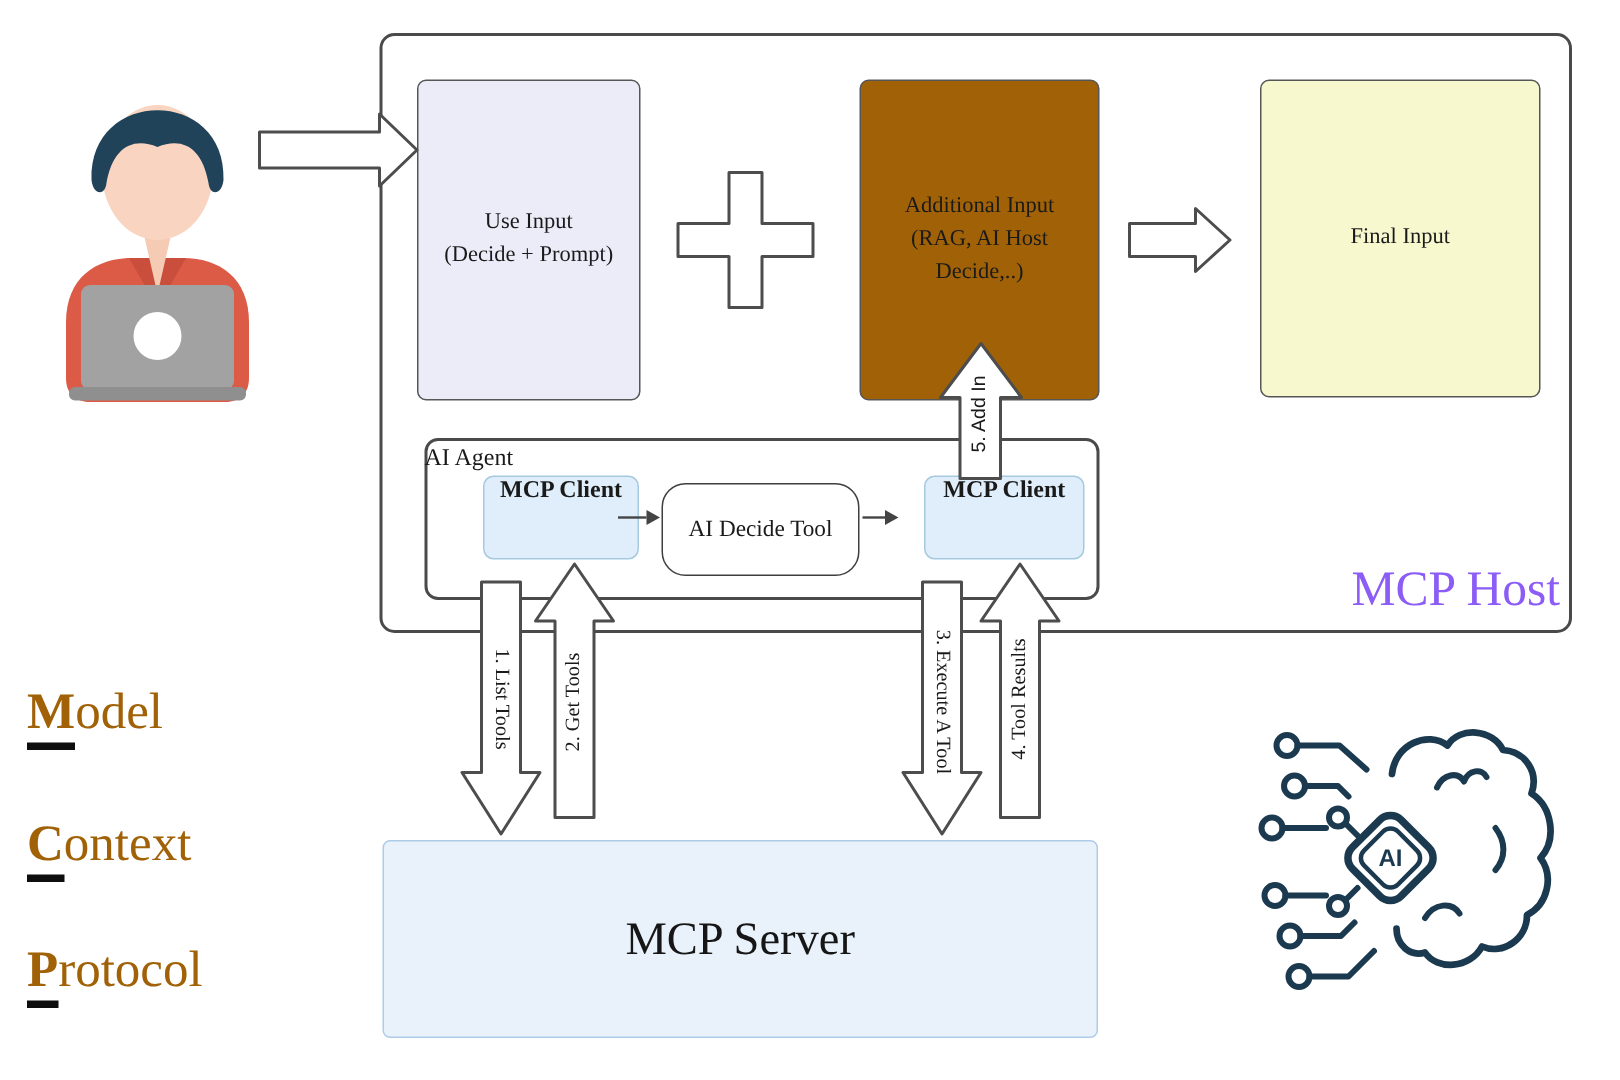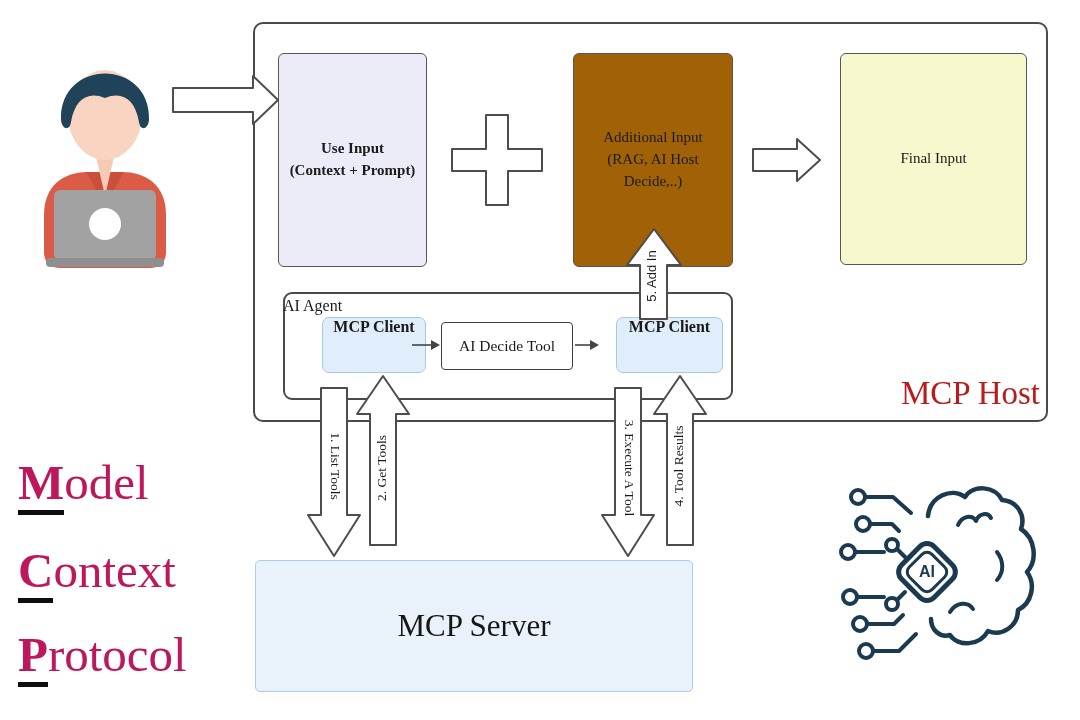--- a/index.html
+++ b/index.html
@@ -1,60 +1,60 @@
 <!DOCTYPE html>
 <html><head>
 <meta charset="utf-8">
 <style>
   html,body{margin:0;padding:0;background:#fff;}
   .canvas{position:relative;width:1080px;height:720px;background:#fff;overflow:hidden;
           font-family:"Liberation Serif", serif;color:#1a1a1a;}
   .abs{position:absolute;box-sizing:border-box;}
   
   .host-box{left:253px;top:22px;width:795px;height:400px;border:2px solid #4a4a4a;border-radius:10px;background:#fff;}
-  .host-label{right:40px;top:375px;font-size:33px;color:#b91c1c;}
+  .host-label{right:40px;top:375px;font-size:33px;color:#8b5cf6;}
   
   .dbox{border:1.5px solid #565656;border-radius:6px;display:flex;flex-direction:column;
         align-items:center;justify-content:center;text-align:center;font-size:15px;line-height:1.45;}
-  .use-input{left:278px;top:53px;width:149px;height:214px;background:#ececf9;font-weight:bold;}
+  .use-input{left:278px;top:53px;width:149px;height:214px;background:#ececf9;}
   .additional-input{left:573px;top:53px;width:160px;height:214px;background:#a16207;}
   .final-input{left:840px;top:53px;width:187px;height:212px;background:#f8f8ce;}
   
   .agent-box{left:283px;top:292px;width:450px;height:108px;border:2px solid #4a4a4a;border-radius:9px;background:transparent;}
   .agent-title{left:283px;top:297px;width:450px;text-align:left;font-size:16px;}
   .client{background:#dfeefa;border:1.5px solid #a6c9e0;border-radius:7px;display:flex;align-items:flex-start;
           justify-content:center;font-weight:bold;font-size:16px;margin-left:16px;}
   .client-left{left:306px;top:317px;width:104px;height:56px;}
   .client-right{left:600px;top:317px;width:107px;height:56px;}
-  .decide{left:441px;top:322px;width:132px;height:48px;background:#fff;border:1.5px solid #3f3f3f;border-radius:4px;
+  .decide{left:441px;top:322px;width:132px;height:62px;background:#fff;border:1.5px solid #3f3f3f;border-radius:16px;
           display:flex;align-items:center;justify-content:center;font-size:15.5px;}
   
-  .server-box{left:255px;top:560px;width:438px;height:132px;background:#e9f2fb;border:1.5px solid #aecbe8;
+  .server-box{left:255px;top:560px;width:477px;height:132px;background:#e9f2fb;border:1.5px solid #aecbe8;
           border-radius:5px;display:flex;align-items:center;justify-content:center;font-size:31px;color:#161616;}
   
-  .word{left:18px;font-size:49px;color:#be185d;line-height:1;}
+  .word{left:18px;font-size:34px;color:#a16207;line-height:1;}
   .word .initial{font-weight:bold;display:inline-block;border-bottom:5px solid #0e0e0e;padding-bottom:3px;line-height:1;}
   .w1{top:458px;} .w2{top:546px;text-align:right;} .w3{top:630px;text-align:right;}
   
   .overlay{left:0;top:0;width:1080px;height:720px;pointer-events:none;}
   svg text.alabel{font-family:"Liberation Serif", serif;font-size:13.5px;fill:#1a1a1a;}
   svg text.alabel-sans{font-family:"Liberation Sans", sans-serif;font-size:13px;fill:#1a1a1a;}
   svg text.chip{font-family:"Liberation Sans", sans-serif;font-size:16px;font-weight:bold;fill:#1b3a50;}
 </style>
 </head>
 <body>
 
 <div class="canvas">
 
   <div class="abs host-box"></div>
   <div class="abs host-label">MCP Host</div>
 
   <div class="abs dbox use-input">
     <span>Use Input</span>
-    <span>(Context + Prompt)</span>
+    <span>(Decide + Prompt)</span>
   </div>
   <div class="abs dbox additional-input">
     <span>Additional Input</span>
     <span>(RAG, AI Host</span>
     <span>Decide,..)</span>
   </div>
   <div class="abs dbox final-input">
     <span>Final Input</span>
   </div>
 

